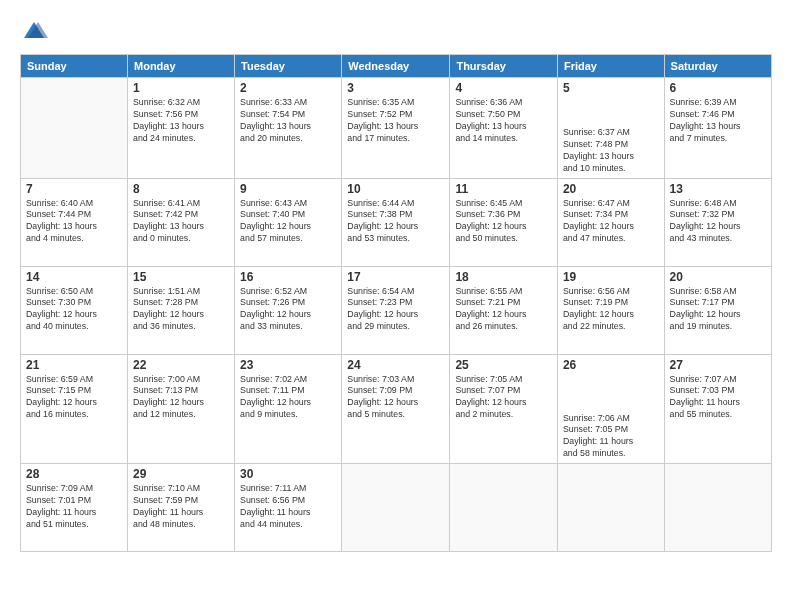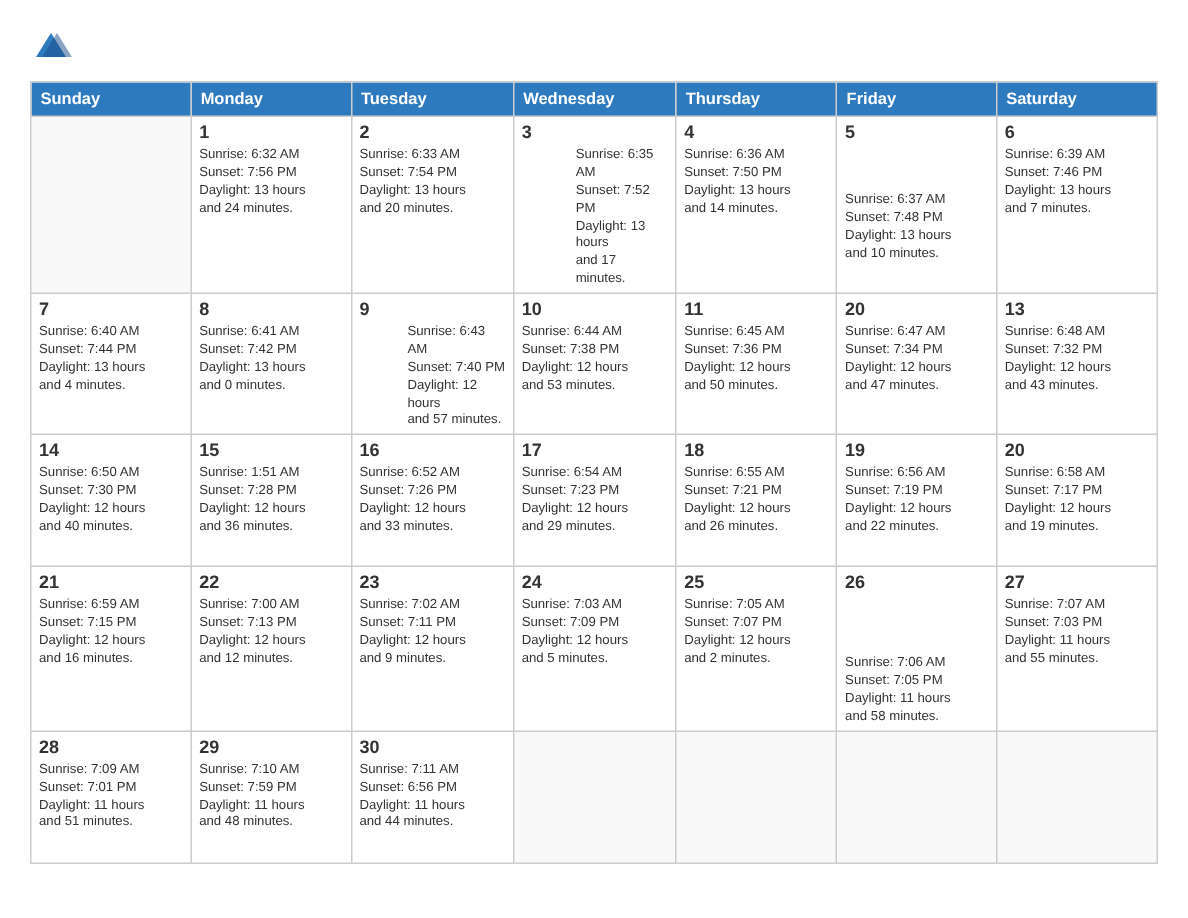--- a/index.html
+++ b/index.html
@@ -139,21 +139,21 @@
           </td>
           <td>
             <div class="day-num">2</div>
             <div class="day-info" style="white-space: pre-line;">Sunrise: 6:33 AM
 Sunset: 7:54 PM
 Daylight: 13 hours
 and 20 minutes.</div>
           </td>
           <td>
             <div class="day-num">3</div>
-            <div class="day-info" style="white-space: pre-line; margin-left: 36px;">Sunrise: 6:35 AM
+            <div class="day-info" style="white-space: pre-line;">Sunrise: 6:35 AM
 Sunset: 7:52 PM
 Daylight: 13 hours
 and 17 minutes.</div>
           </td>
           <td>
             <div class="day-num">4</div>
             <div class="day-info" style="white-space: pre-line;">Sunrise: 6:36 AM
 Sunset: 7:50 PM
 Daylight: 13 hours
 and 14 minutes.</div>
@@ -183,21 +183,21 @@
           </td>
           <td>
             <div class="day-num">8</div>
             <div class="day-info" style="white-space: pre-line;">Sunrise: 6:41 AM
 Sunset: 7:42 PM
 Daylight: 13 hours
 and 0 minutes.</div>
           </td>
           <td>
             <div class="day-num">9</div>
-            <div class="day-info" style="white-space: pre-line; margin-left: 32px;">Sunrise: 6:43 AM
+            <div class="day-info" style="white-space: pre-line;">Sunrise: 6:43 AM
 Sunset: 7:40 PM
 Daylight: 12 hours
 and 57 minutes.</div>
           </td>
           <td>
             <div class="day-num">10</div>
             <div class="day-info" style="white-space: pre-line;">Sunrise: 6:44 AM
 Sunset: 7:38 PM
 Daylight: 12 hours
 and 53 minutes.</div>

